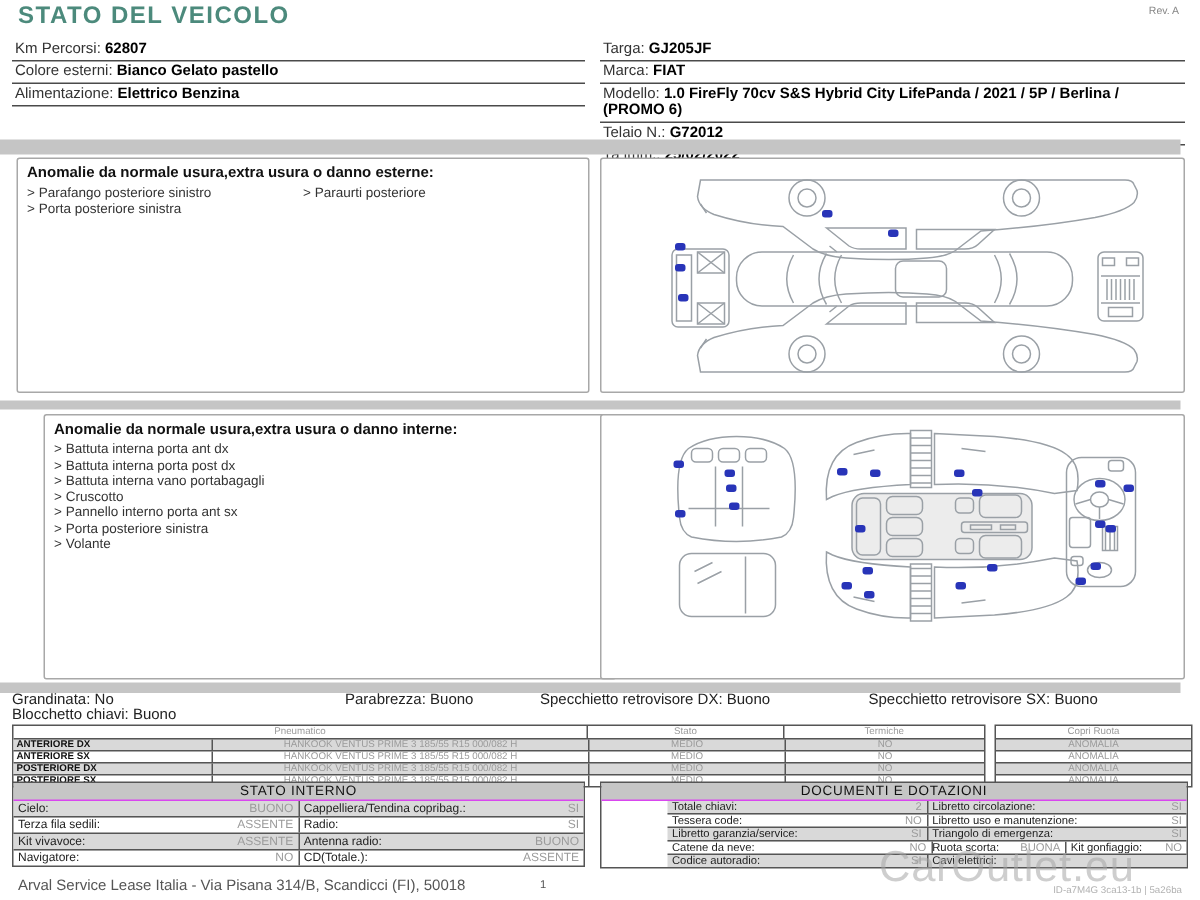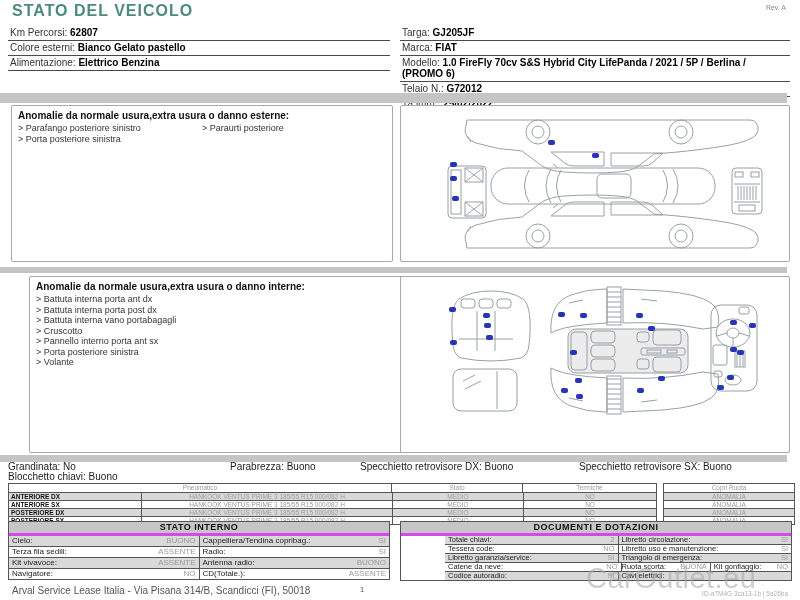--- a/index.html
+++ b/index.html
@@ -61,22 +61,22 @@
   .c-stato{ width:126px; text-align:center; color:#9b9b9b; }
   .c-term { flex:1; text-align:center; color:#9b9b9b; }
   .h-pneu { width:378px; } .h-stato { width:126px; } .h-term { flex:1; }
   .t-copri .trw > div { width:100%; text-align:center; color:#9b9b9b; }
   .alt { background:#d9d9d9; }
 
   
   .tbl { position:absolute; top:521px; border:1px solid #555; }
   .tbl-l { left:8px;   width:380px; font-size:8px; }
   .tbl-r { left:400px; width:390px; font-size:7.5px; }
-  .thead { background:#c6c6c6; text-align:center; font-weight:bold; font-size:9px;
-           height:11px; line-height:11px; border-bottom:3px solid #d946ef; letter-spacing:0.5px; color:#111; }
+  .thead { background:#c6c6c6; text-align:center; font-weight:normal; font-size:9px;
+           height:11px; line-height:11px; border-bottom:1px solid #d946ef; letter-spacing:0.5px; color:#111; }
   .brow { display:flex; border-bottom:1px solid #555; }
   .brow:last-child { border-bottom:none; }
   .tbl-l .brow { height:10px; line-height:10px; }
   .tbl-r .brow { height:8px;  line-height:8px;margin-left:44px; }
   .half { width:50%; display:flex; justify-content:space-between; padding:0 3px; overflow:hidden; white-space:nowrap; }
   .half.rgt { border-left:1px solid #555; }
   .val { color:#9b9b9b; }
   .sub { display:flex; justify-content:space-between; overflow:hidden; white-space:nowrap; }
   .sub1 { flex:1.15; border-right:1px solid #555; padding-right:3px; }
   .sub2 { flex:1; padding-left:3px; }

